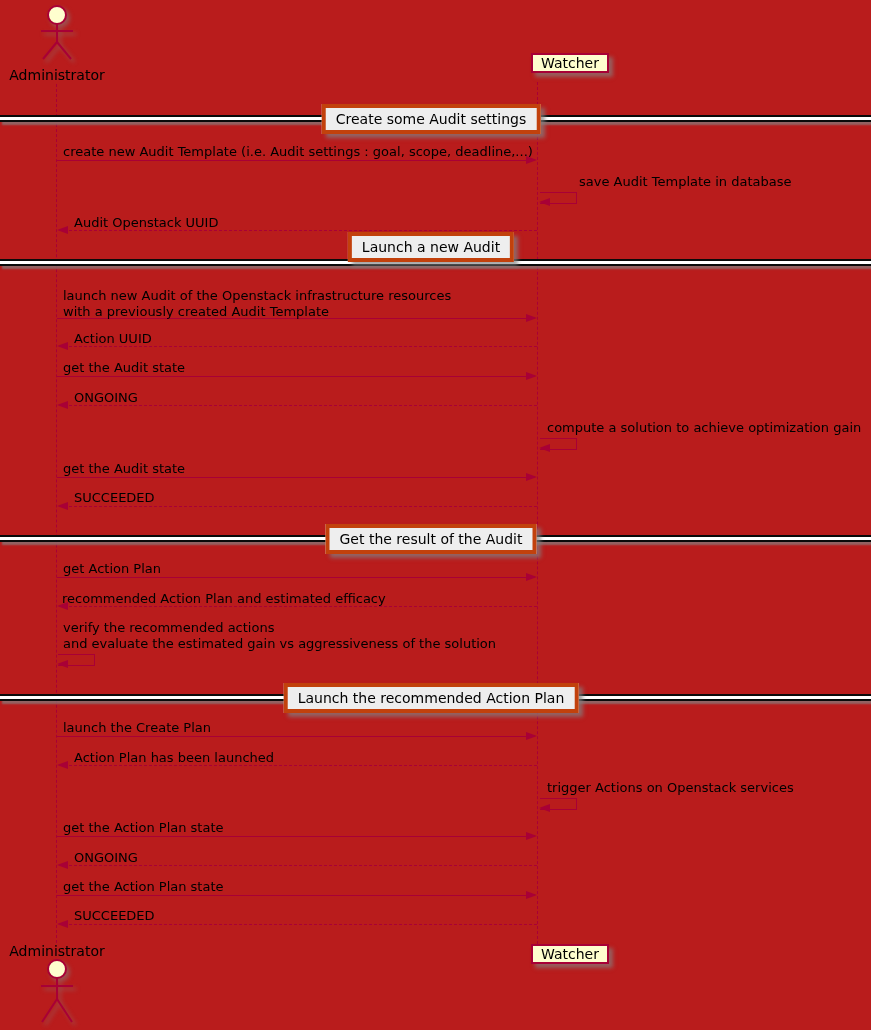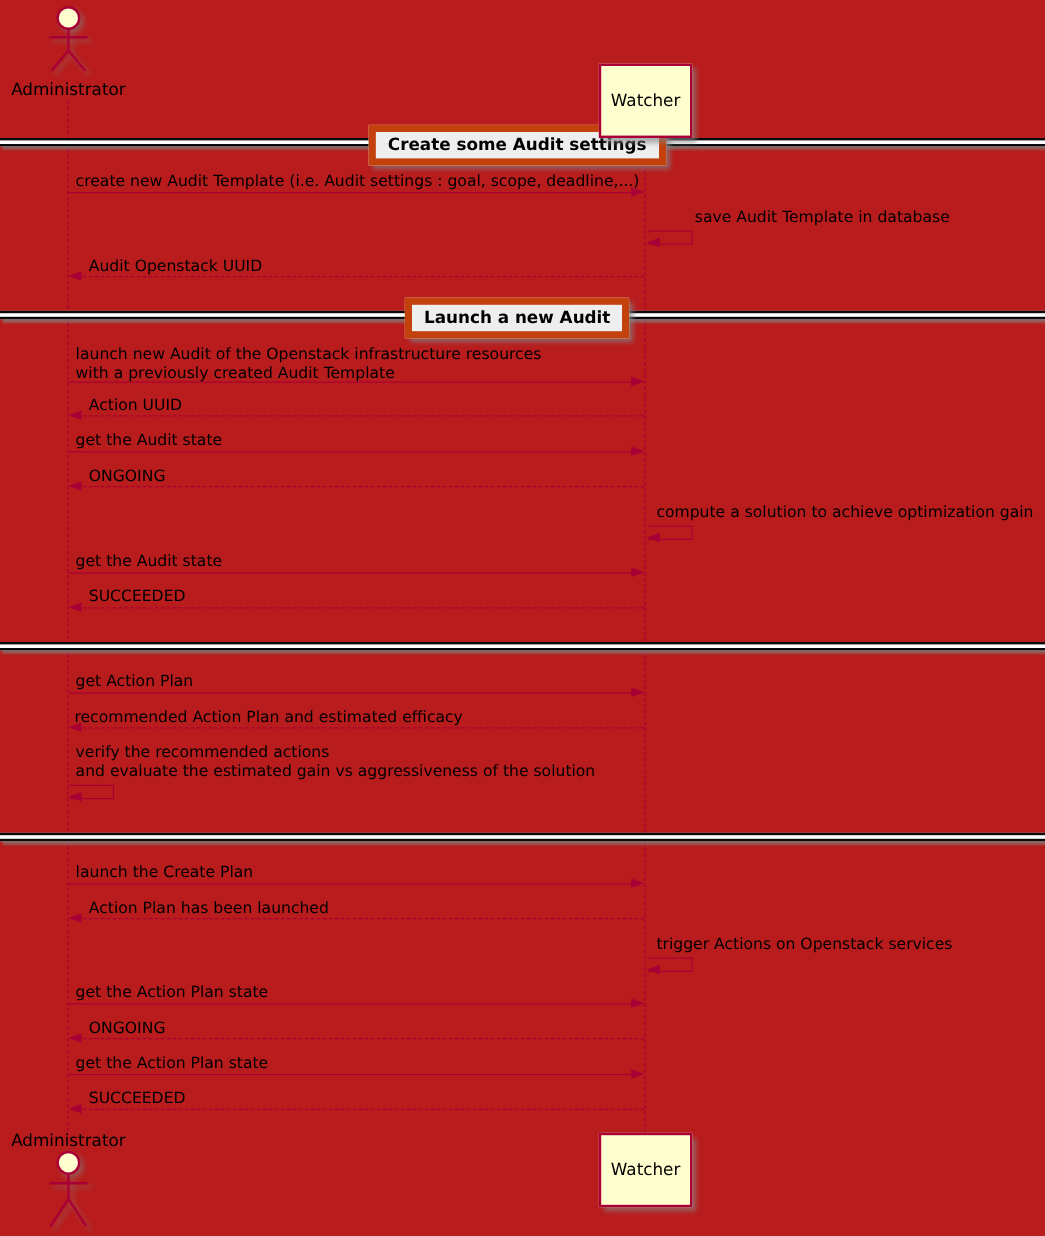--- a/index.html
+++ b/index.html
@@ -21,23 +21,24 @@
     position:absolute;width:0;
     border-left:1px dashed var(--line);
   }
   .participant{
     position:absolute;
     background:var(--fill);
     border:2px solid var(--line);
     width:74px;
     text-align:center;
     font-size:14px;
-    padding:21px 0;
+    padding:0 0;
     box-shadow:4px 4px 4px rgba(130,130,130,0.65);
     z-index:5;
+    margin-left:32px;
   }
   .actor-figure{
     position:absolute;
     filter:drop-shadow(3px 3px 2px rgba(130,130,130,0.5));
     z-index:5;
   }
   .actor-label{
     position:absolute;
     transform:translateX(-50%);
     font-size:14px;
@@ -49,24 +50,24 @@
     border-top:2px solid #0a0a0a;
     border-bottom:2px solid #0a0a0a;
     background:#ffffff;
     box-shadow:2px 3px 2px rgba(130,130,130,0.7);
     z-index:2;
   }
   .divider-label{
     position:absolute;
     transform:translateX(-50%);
     background:var(--divfill);
-    border:6px solid #c2410c;
+    border:4px solid #c2410c;
     padding:3px 10px;
     font-size:14px;
-    font-weight:bold;
+    font-weight:normal;
     white-space:nowrap;
     box-shadow:4px 4px 4px rgba(130,130,130,0.7);
     z-index:3;
   }
   .msg-text{
     position:absolute;
     font-size:13px;
     line-height:16px;
     white-space:pre-line;
     z-index:4;
@@ -132,21 +133,21 @@
     <div class="head-left" style="left:539px;top:198px"></div>
   </div>
 
   <div>
     <div class="msg-text" style="left:74px;top:215px">Audit Openstack UUID</div>
     <div class="line dashed" style="left:64px;top:230px;width:473px"></div>
     <div class="head-left" style="left:57px;top:226px"></div>
   </div>
 
   <div class="divider-line" style="top:259px"></div>
-  <div class="divider-label" style="left:431px;top:248px">Launch a new Audit</div>
+  <div class="divider-label" style="left:431px;top:232px">Launch a new Audit</div>
 
   <div>
     <div class="msg-text" style="left:63px;top:288px">launch new Audit of the Openstack infrastructure resources
 with a previously created Audit Template</div>
     <div class="line" style="left:57px;top:318px;width:470px"></div>
     <div class="head-right" style="left:526px;top:314px"></div>
   </div>
 
   <div>
     <div class="msg-text" style="left:74px;top:331px">Action UUID</div>
@@ -178,20 +179,21 @@
     <div class="head-right" style="left:526px;top:473px"></div>
   </div>
 
   <div>
     <div class="msg-text" style="left:74px;top:490px">SUCCEEDED</div>
     <div class="line dashed" style="left:64px;top:506px;width:473px"></div>
     <div class="head-left" style="left:57px;top:502px"></div>
   </div>
 
   <div class="divider-line" style="top:535px"></div>
+  <div class="divider-label" style="left:431px;top:524px">Get the result of the Audit</div>
 
   <div>
     <div class="msg-text" style="left:63px;top:561px">get Action Plan</div>
     <div class="line" style="left:57px;top:577px;width:470px"></div>
     <div class="head-right" style="left:526px;top:573px"></div>
   </div>
 
   <div>
     <div class="msg-text" style="left:62px;top:591px">recommended Action Plan and estimated efficacy</div>
     <div class="line dashed" style="left:64px;top:606px;width:473px"></div>
@@ -199,20 +201,21 @@
   </div>
 
   <div>
     <div class="msg-text" style="left:63px;top:620px">verify the recommended actions
 and evaluate the estimated gain vs aggressiveness of the solution</div>
     <div class="self-loop" style="left:58px;top:654px"></div>
     <div class="head-left" style="left:57px;top:660px"></div>
   </div>
 
   <div class="divider-line" style="top:694px"></div>
+  <div class="divider-label" style="left:431px;top:683px">Launch the recommended Action Plan</div>
 
   <div>
     <div class="msg-text" style="left:63px;top:720px">launch the Create Plan</div>
     <div class="line" style="left:57px;top:736px;width:470px"></div>
     <div class="head-right" style="left:526px;top:732px"></div>
   </div>
 
   <div>
     <div class="msg-text" style="left:74px;top:750px">Action Plan has been launched</div>
     <div class="line dashed" style="left:64px;top:765px;width:473px"></div>

